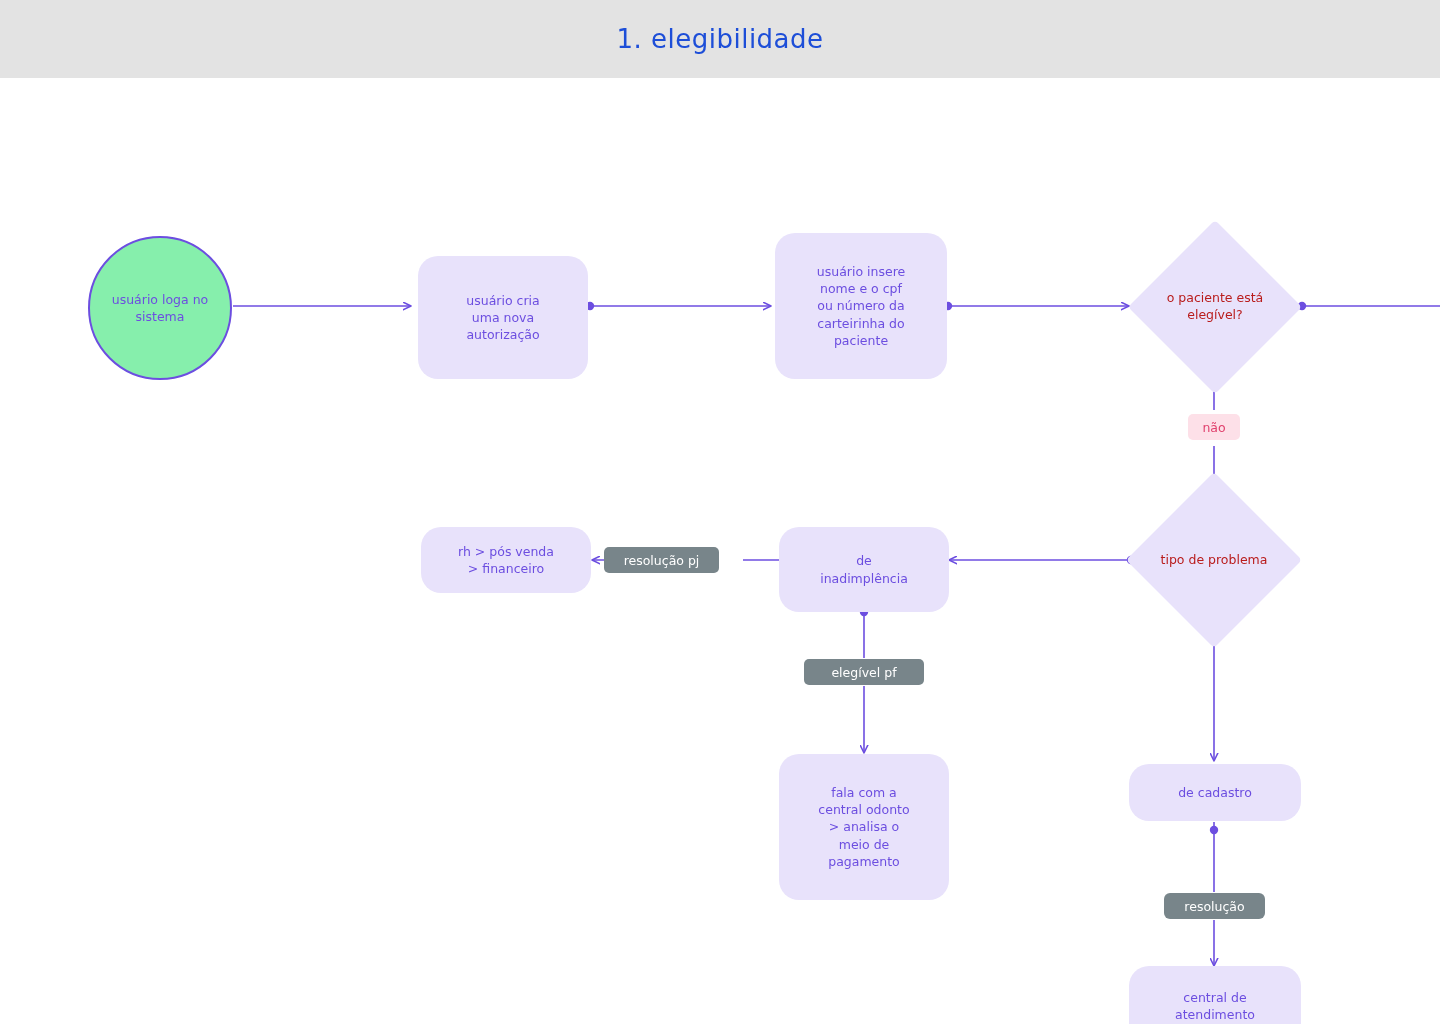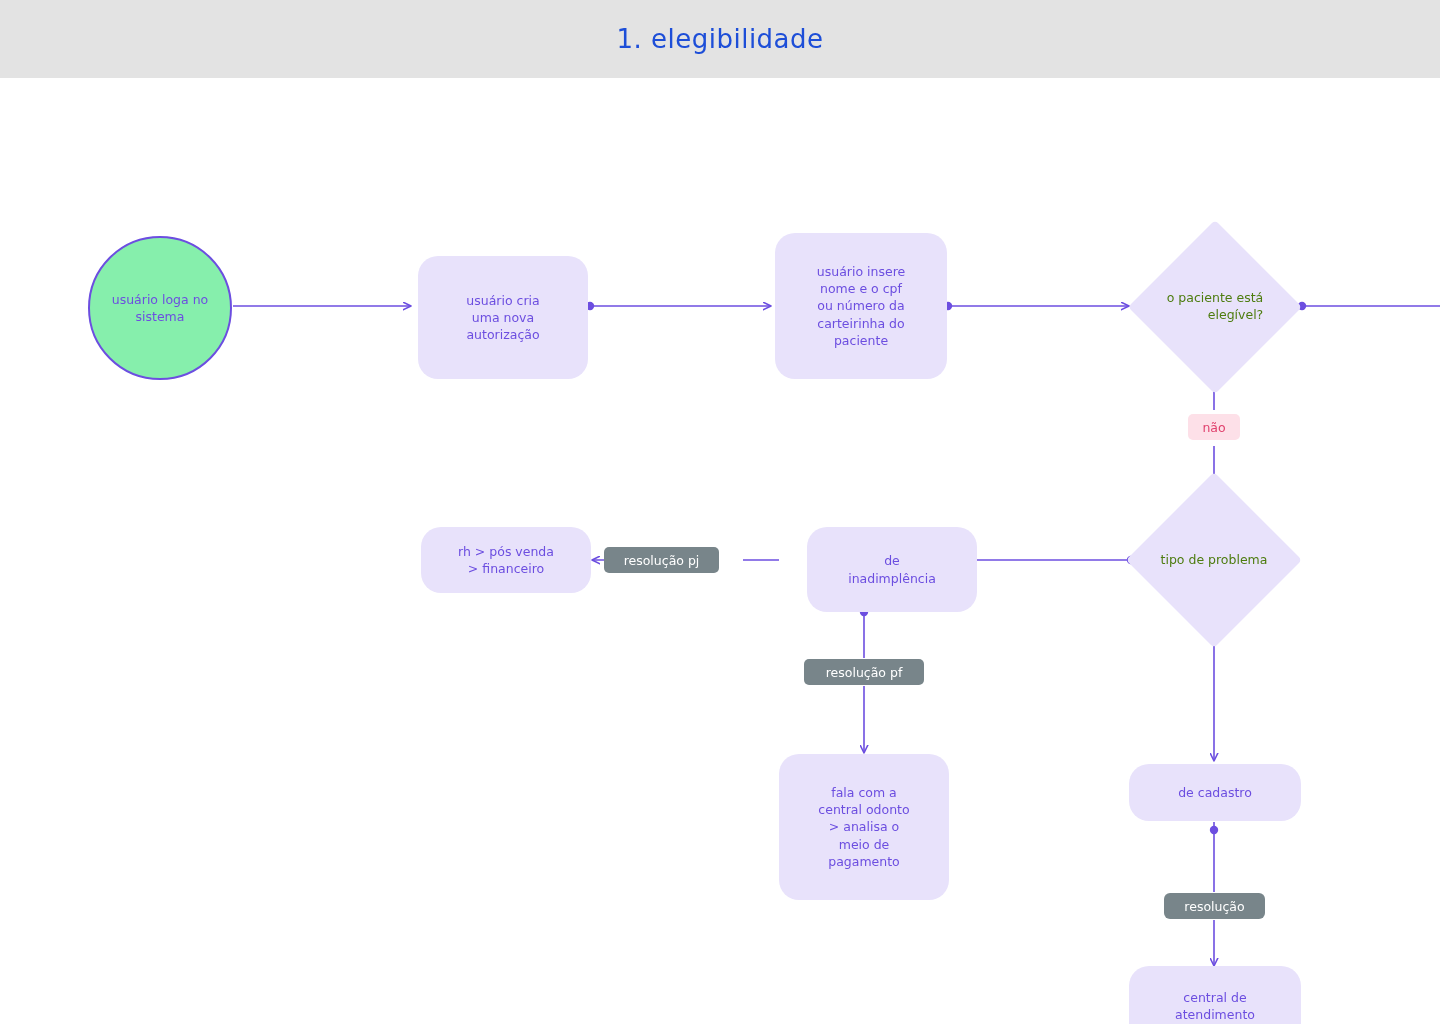--- a/index.html
+++ b/index.html
@@ -80,22 +80,22 @@
   }
   .diamond-label {
     position: absolute;
     left: 0;
     top: 0;
     width: 100%;
     height: 100%;
     display: flex;
     align-items: center;
     justify-content: center;
-    text-align: right;
-    color: #4d7c0f;
+    text-align: center;
+    color: #b91c1c;
     font-size: 12.5px;
     line-height: 1.35;
     font-family: "DejaVu Sans", sans-serif;
     white-space: pre-line;
   }
   .edge-label {
     position: absolute;
     box-sizing: border-box;
     display: flex;
     align-items: center;
@@ -182,36 +182,36 @@
   <div class="diamond-shape"></div>
   <div class="diamond-label">o paciente está
 elegível?</div>
 </div>
 
 <div class="diamond-wrap" style="left:1126px; top:472px; width:176px; height:176px;">
   <div class="diamond-shape"></div>
   <div class="diamond-label">tipo de problema</div>
 </div>
 
-<div class="node" style="left:779px; top:527px; width:170px; height:85px;margin-left:28px;">de
+<div class="node" style="left:779px; top:527px; width:170px; height:85px;">de
 inadimplência</div>
 
 <div class="node" style="left:421px; top:527px; width:170px; height:66px;">rh &gt; pós venda
 &gt; financeiro</div>
 
 <div class="node" style="left:779px; top:754px; width:170px; height:146px;">fala com a
 central odonto
 &gt; analisa o
 meio de
 pagamento</div>
 
 <div class="node" style="left:1129px; top:764px; width:172px; height:57px;">de cadastro</div>
 
 <div class="node" style="left:1129px; top:966px; width:172px; height:80px;">central de
 atendimento</div>
 
 <div class="edge-label pink" style="left:1188px; top:414px; width:52px;">não</div>
 
 <div class="edge-label gray" style="left:604px; top:547px; width:115px;">resolução pj</div>
 
-<div class="edge-label gray" style="left:804px; top:659px; width:120px;">resolução pf</div>
+<div class="edge-label gray" style="left:804px; top:659px; width:120px;">elegível pf</div>
 
 <div class="edge-label gray" style="left:1164px; top:893px; width:101px;border-radius:6px;">resolução</div>
 
 </body></html>

